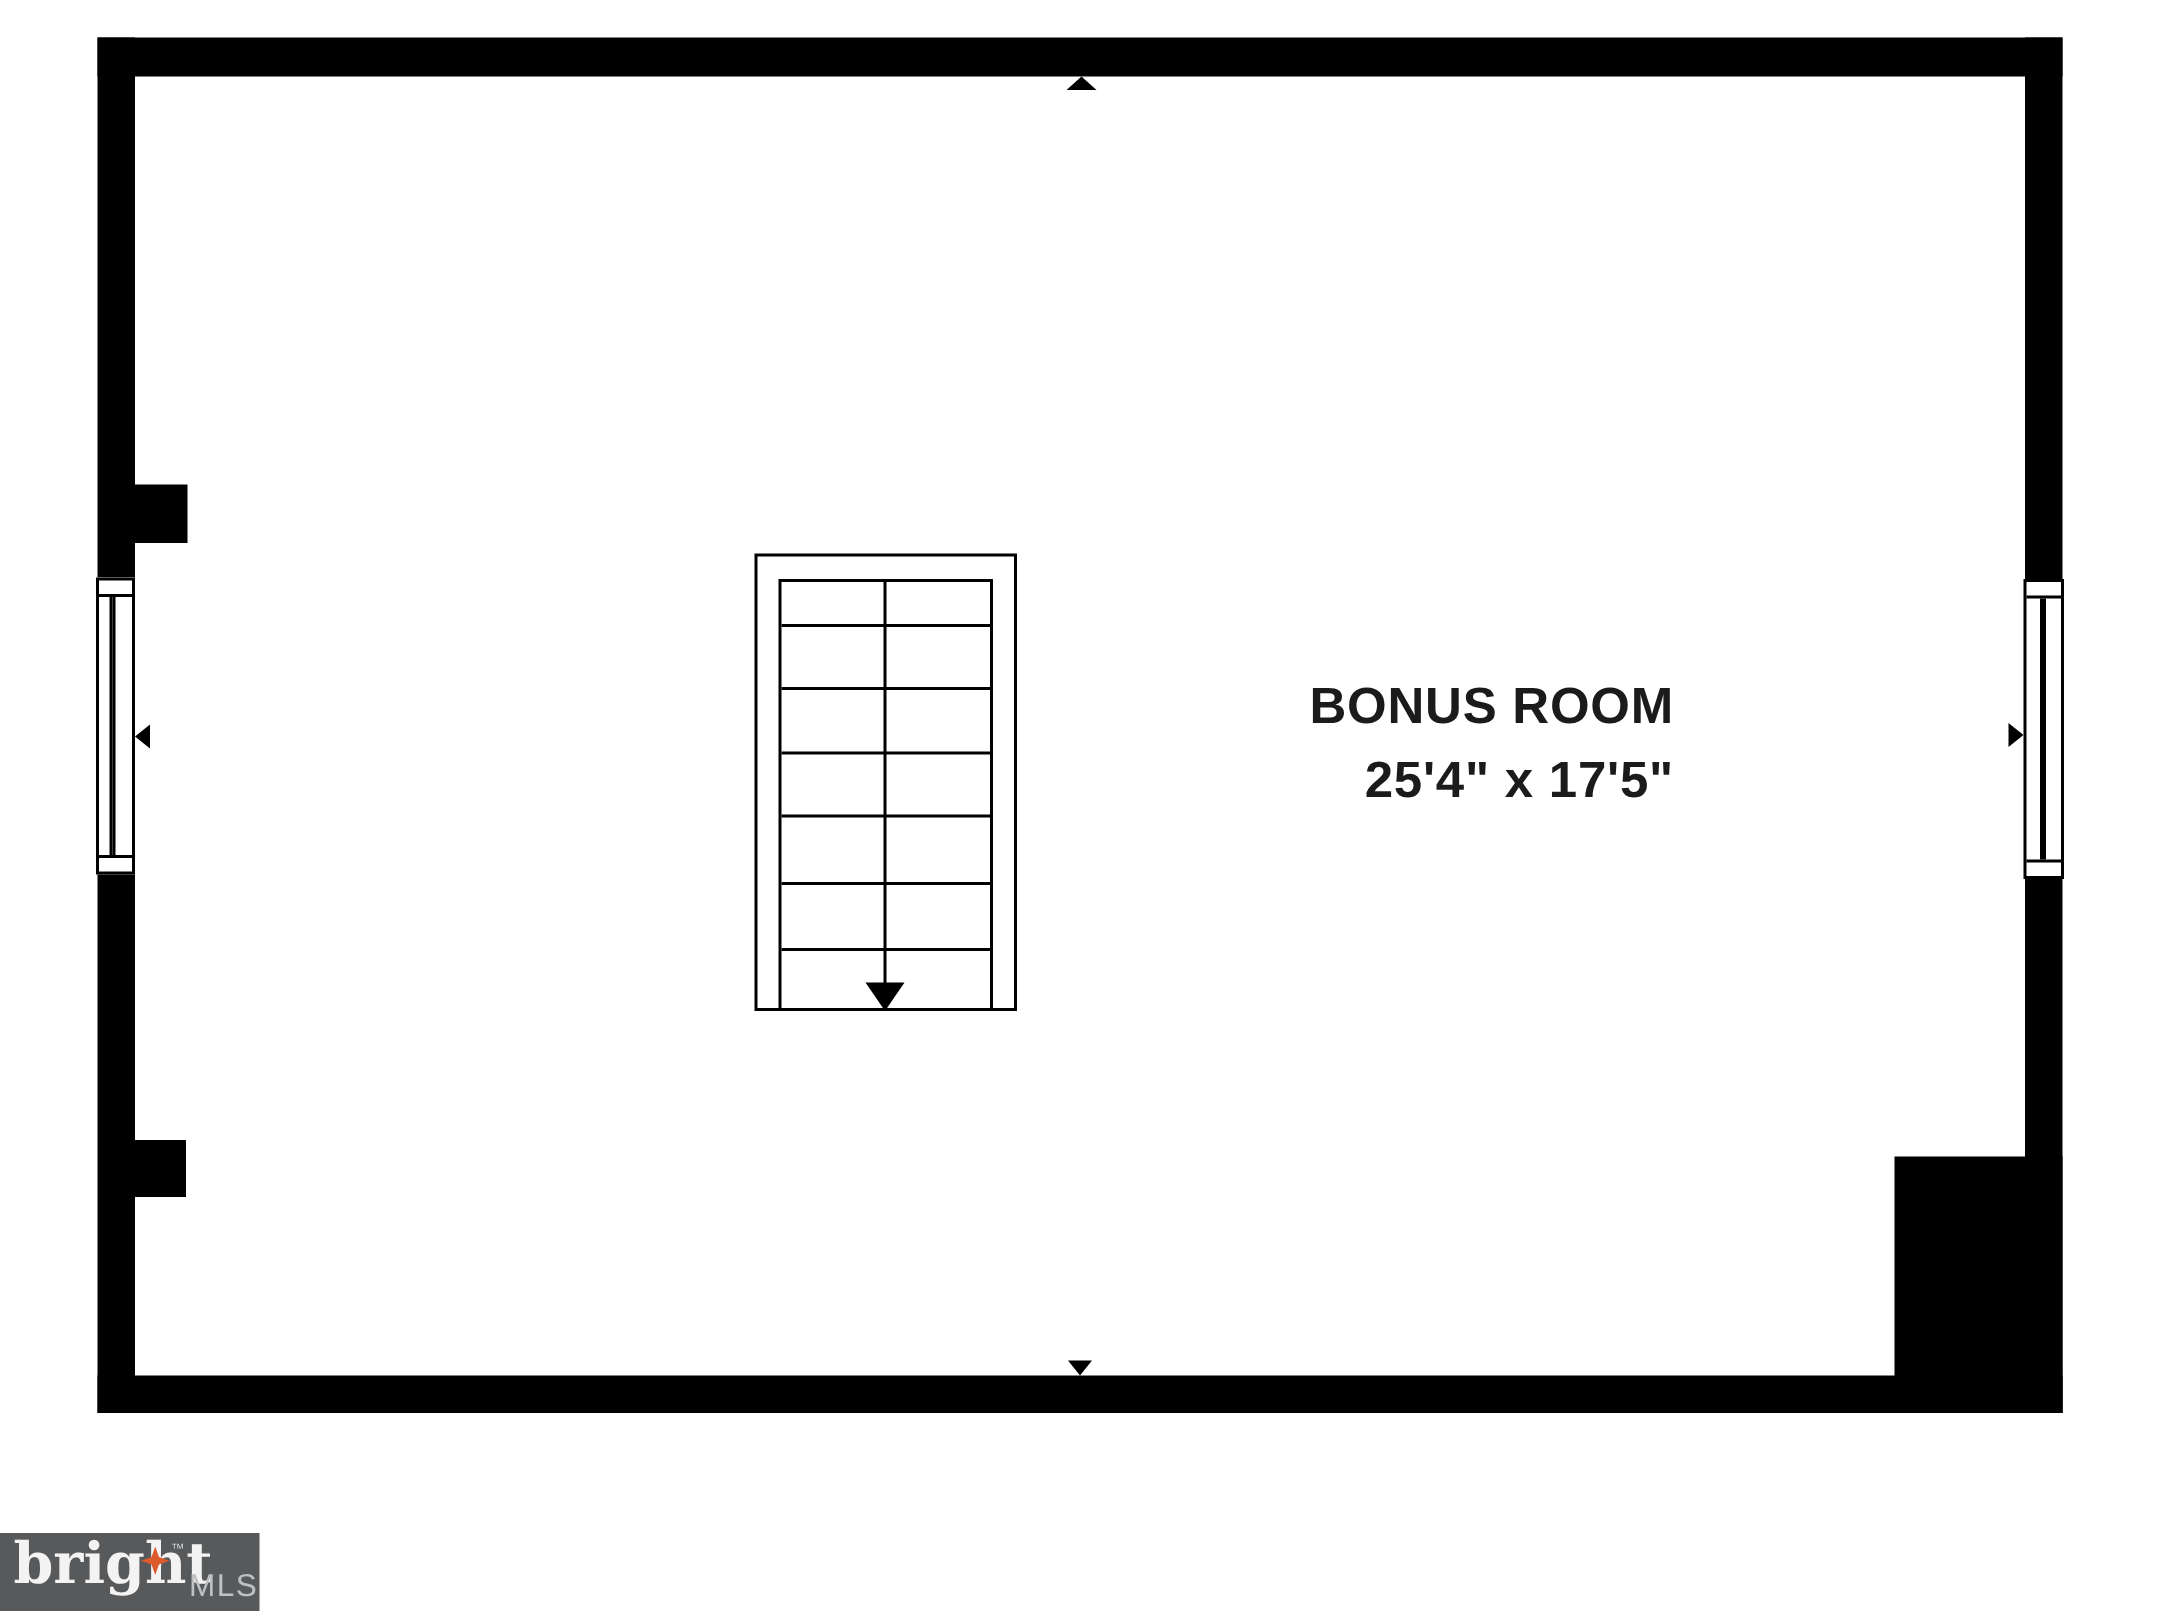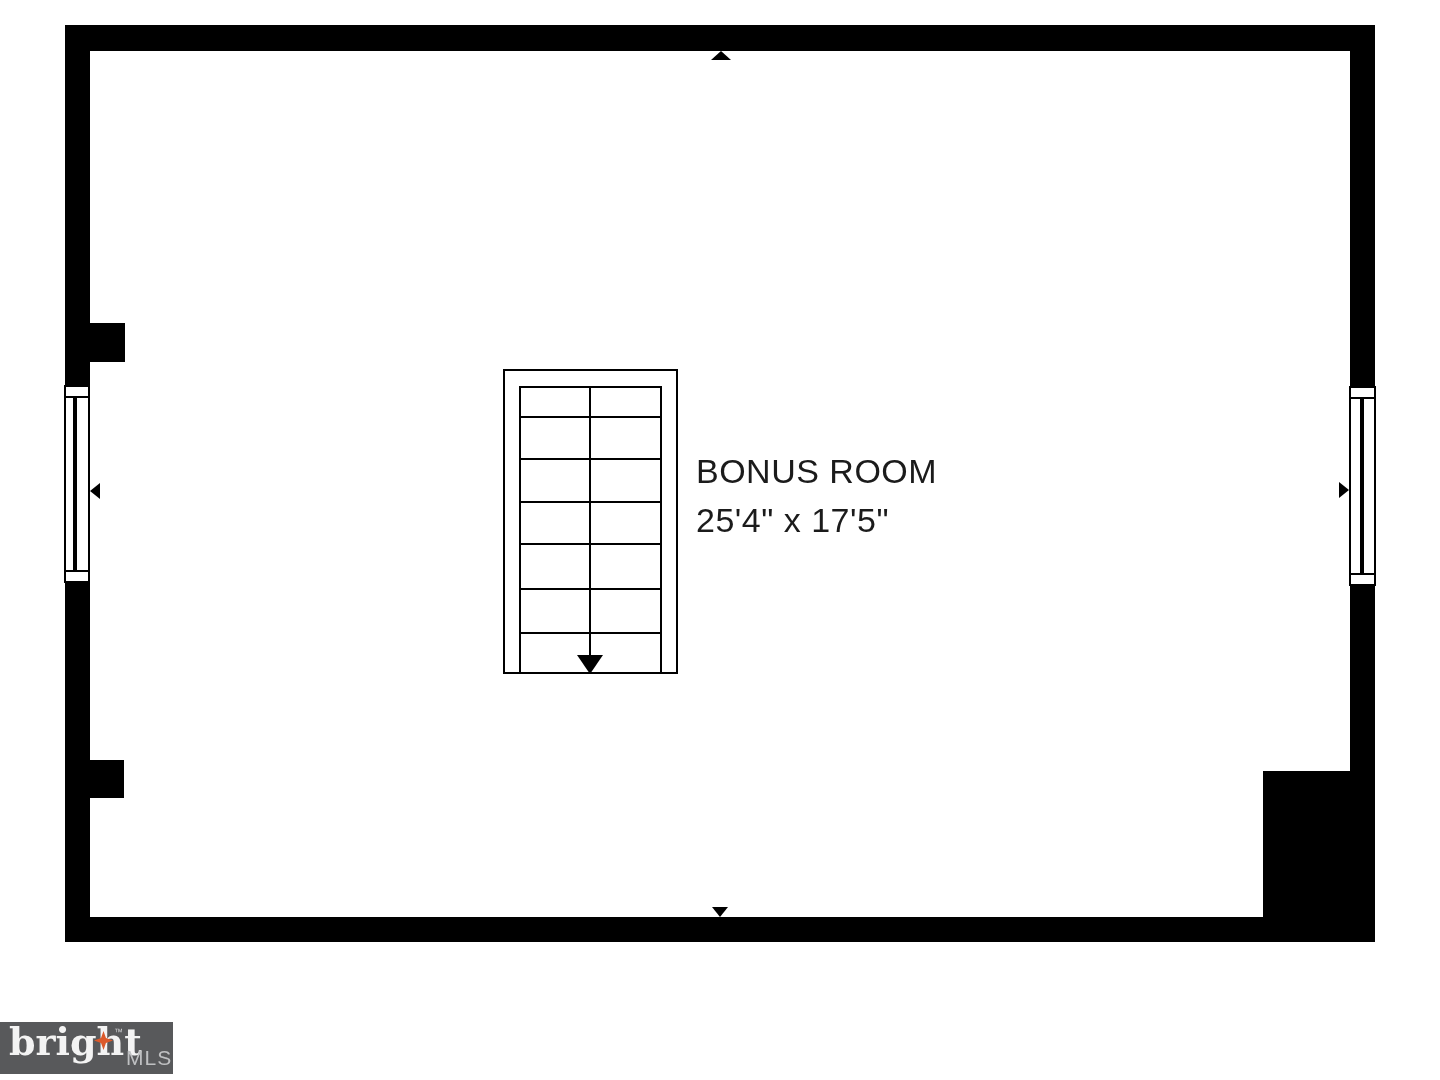--- a/index.html
+++ b/index.html
@@ -57,22 +57,22 @@
                   border: 2px solid #000; }
   .tread { position: absolute; left: 521px; width: 139px; height: 2px; background: #000; }
   .tread-1 { top: 416px; } .tread-2 { top: 458px; } .tread-3 { top: 501px; }
   .tread-4 { top: 543px; } .tread-5 { top: 588px; } .tread-6 { top: 632px; }
   .stairs-center-line { position: absolute; left: 589px; top: 388px; width: 2px; height: 284px; background: #000; }
   .stairs-down-arrow { left: 577px; top: 655px;
     border-left: 13px solid transparent; border-right: 13px solid transparent;
     border-top: 19px solid #000; }
 
   
-  .room-label { position: absolute; left: 696px; top: 447px; width: 400px;
-                text-align: left; color: #1b1b1b; }
+  .room-label { position: absolute; left: 716px; top: 447px; width: 400px;
+                text-align: right; color: #1b1b1b; font-weight: bold; }
   .room-name { font-size: 34px; line-height: 49px; letter-spacing: 0.5px; }
   .room-dims { font-size: 34px; line-height: 49px; letter-spacing: 0.5px; }
 
   
   .logo-box { position: absolute; left: 0; top: 1022px; width: 173px; height: 52px;
               background: #58595b; overflow: hidden; }
   .logo-brand { position: absolute; left: 9px; top: -3px;
                 font-family: "DejaVu Serif", serif; font-weight: bold;
                 font-size: 38px; color: #f3f3f3; }
   .logo-star { position: absolute; left: 94px; top: 9px; width: 19px; height: 19px;

